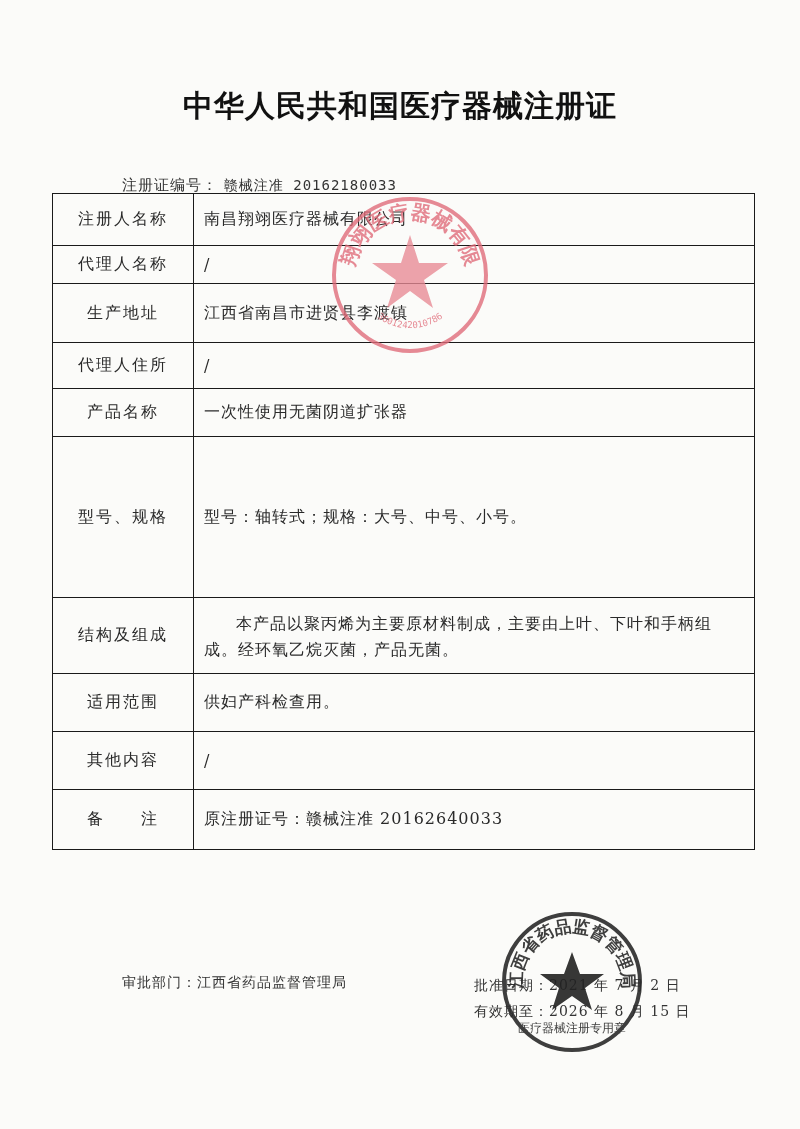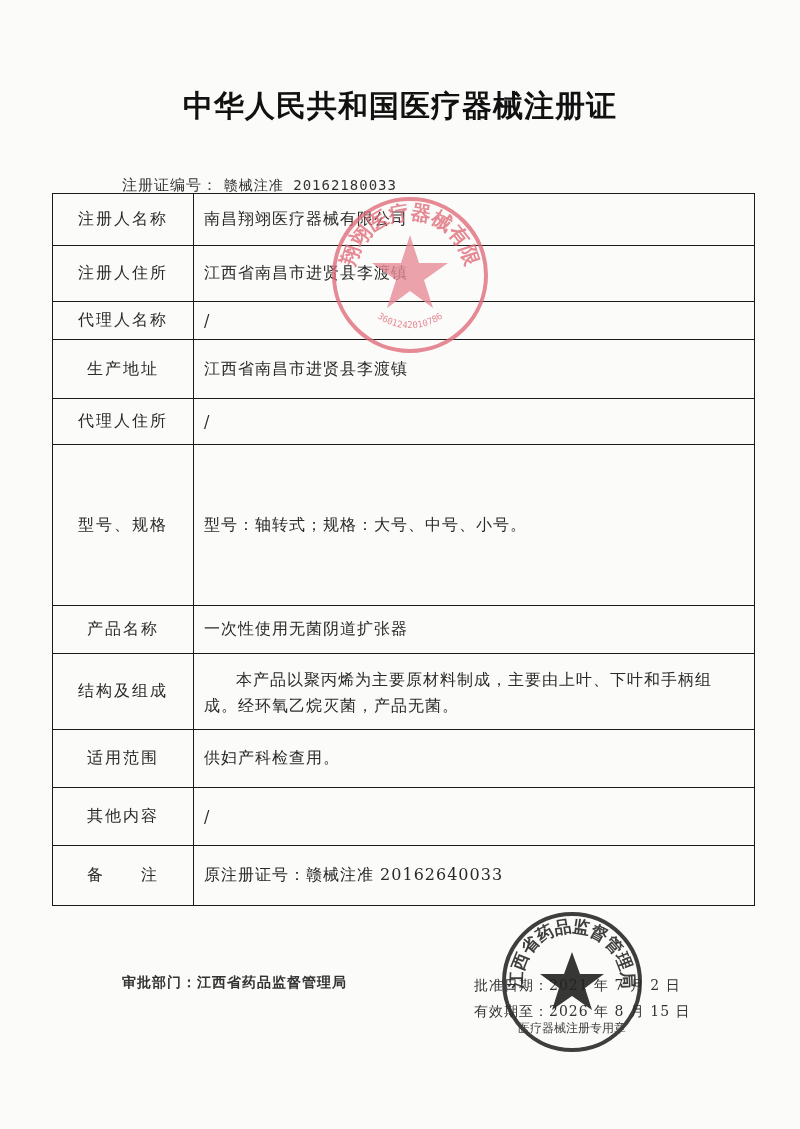--- a/index.html
+++ b/index.html
@@ -23,21 +23,21 @@
     border-collapse: collapse; table-layout: fixed;
   }
   table.cert td {
     border: 1.5px solid #1a1a1a; padding: 0 10px; font-size: 16px; color: #2a2a2a;
     vertical-align: middle; letter-spacing: 1px;
   }
   table.cert td.label { width: 100px; text-align: center; padding: 0 20px; letter-spacing: 2px; }
   table.cert td.value { padding-left: 10px; }
   .para { text-indent: 2em; line-height: 26px; padding-top: 2px; }
   .footer-left {
-    position: absolute; left: 122px; top: 974px; font-size: 14px; color: #333; letter-spacing: 1px; font-weight: bold;
+    position: absolute; left: 122px; top: 974px; font-size: 14px; color: #333; letter-spacing: 1px;
   }
   .footer-right {
     position: absolute; left: 474px; top: 972px; font-size: 14px; color: #333; letter-spacing: 1px;
     line-height: 26px;
   }
   .stamp { position: absolute; pointer-events: none; }
 </style>
 </head>
 <body>
 
@@ -47,43 +47,39 @@
   <span>注册证编号：</span>
   <span class="num">赣械注准 20162180033</span>
 </div>
 
 <table class="cert">
   <tbody>
       <tr style="height:52px">
     <td class="label">注册人名称</td>
     <td class="value">南昌翔翊医疗器械有限公司</td>
   </tr>
-  <tr style="height:56px">
-    <td class="label">注册人住所</td>
-    <td class="value">江西省南昌市进贤县李渡镇</td>
-  </tr>
   <tr style="height:38px">
     <td class="label">代理人名称</td>
     <td class="value">/</td>
   </tr>
   <tr style="height:59px">
     <td class="label">生产地址</td>
     <td class="value">江西省南昌市进贤县李渡镇</td>
   </tr>
   <tr style="height:46px">
     <td class="label">代理人住所</td>
     <td class="value">/</td>
   </tr>
+  <tr style="height:48px">
+    <td class="label">产品名称</td>
+    <td class="value">一次性使用无菌阴道扩张器</td>
+  </tr>
   <tr style="height:161px">
     <td class="label">型号、规格</td>
     <td class="value">型号：轴转式；规格：大号、中号、小号。</td>
-  </tr>
-  <tr style="height:48px">
-    <td class="label">产品名称</td>
-    <td class="value">一次性使用无菌阴道扩张器</td>
   </tr>
   <tr style="height:76px">
     <td class="label">结构及组成</td>
     <td class="value">
           <div class="para">本产品以聚丙烯为主要原材料制成，主要由上叶、下叶和手柄组成。经环氧乙烷灭菌，产品无菌。</div>
         </td>
   </tr>
   <tr style="height:58px">
     <td class="label">适用范围</td>
     <td class="value">供妇产科检查用。</td>

